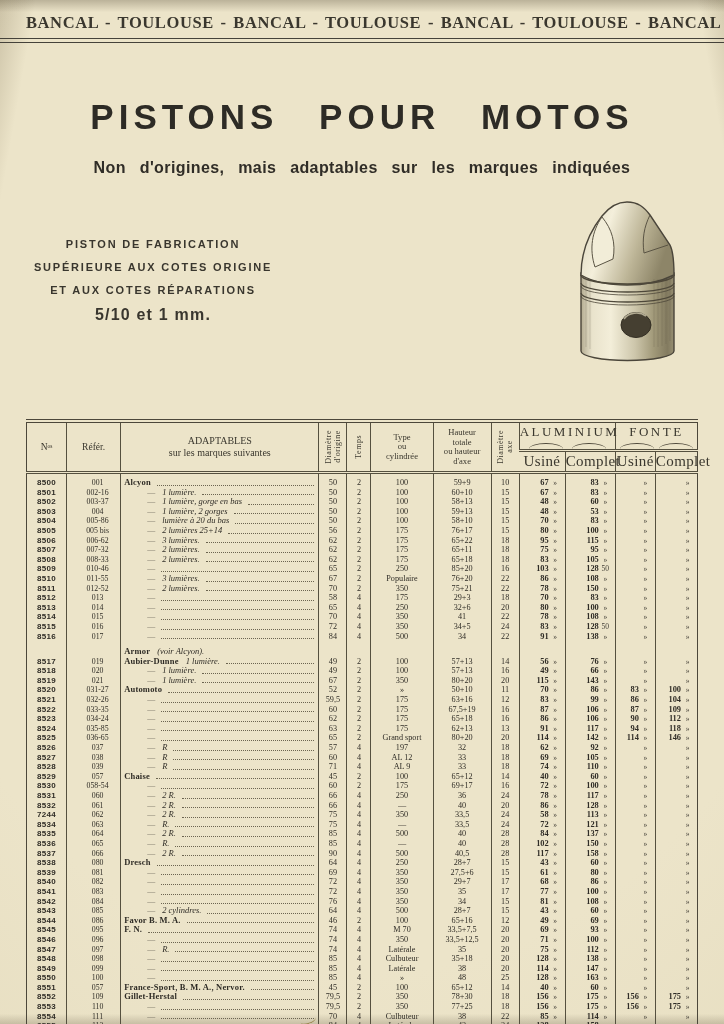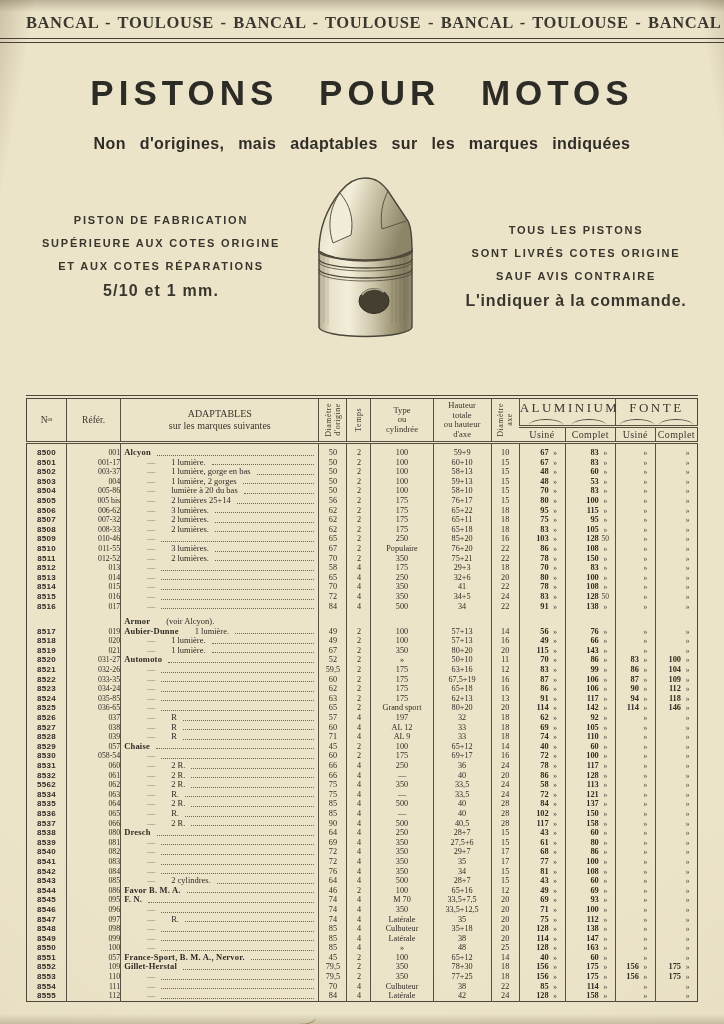--- a/index.html
+++ b/index.html
@@ -14,30 +14,30 @@
   }
   
   .banner{
     padding:13px 0 4px 26px;white-space:nowrap;overflow:hidden;
     font-family:"Liberation Serif", serif;font-weight:bold;font-size:16.5px;
     letter-spacing:.6px;word-spacing:2px;color:#3a372e;
   }
   .banner-rule{height:3px;border-top:1.4px solid #45423a;border-bottom:1.4px solid #45423a;margin:1px 0 0 0;}
   
   .title{
-    margin:30px 0 0 0;text-align:center;font-family:"Liberation Sans", sans-serif;
+    margin:54px 0 0 0;text-align:center;font-family:"Liberation Sans", sans-serif;
     font-weight:bold;font-size:35px;letter-spacing:5px;word-spacing:26px;color:#2d2b25;
   }
   .subtitle{
     margin:22px 0 0 0;text-align:center;font-family:"Liberation Sans", sans-serif;
     font-weight:bold;font-size:16px;letter-spacing:.4px;word-spacing:9px;color:#302d27;
   }
   
   .mid{display:flex;justify-content:space-between;align-items:flex-start;padding:24px 26px 0 30px;height:212px;}
-  .note{font-family:"Liberation Sans", sans-serif;font-weight:bold;color:#39362e;text-align:center;margin-left:8px;}
+  .note{font-family:"Liberation Sans", sans-serif;font-weight:bold;color:#39362e;text-align:center;}
   .note .ln{font-size:11px;letter-spacing:1.8px;line-height:23px;}
   .note .sm{font-size:16px;letter-spacing:1.2px;margin-top:4px;}
   .note-left{width:246px;margin-top:32px;}
   .note-right{width:244px;margin-top:42px;}
   .note-right .sm{font-weight:bold;letter-spacing:.8px;}
   .piston-wrap{width:142px;margin-top:-14px;}
   
   table.parts{
     width:672px;margin:6px auto 0 auto;border-collapse:collapse;table-layout:fixed;
     border:1.6px solid #4c473a;border-top:4px double #4c473a;
@@ -48,35 +48,35 @@
   }
   thead tr.sub th{border-bottom:3px double #55503f;}
   thead th:first-child{border-left:none;}
   .h-main{font-size:9.5px;}
   .h-two{font-size:10px;line-height:12px;}
   .h-pre{white-space:pre-line;font-size:8.6px;line-height:9.5px;}
   .vert{writing-mode:vertical-rl;transform:rotate(180deg);white-space:pre-line;font-size:8px;line-height:9px;margin:0 auto;letter-spacing:.5px;}
   .grp{font-size:13px;letter-spacing:2.5px;}
   .brk{display:flex;justify-content:space-evenly;height:5px;margin-top:3px;}
   .brk i{display:block;width:34px;height:5px;border-top:1.4px solid #4e483a;border-radius:100% 100% 0 0 / 200% 200% 0 0;}
-  .subh{font-size:10px;letter-spacing:.4px;}
+  .subh{font-size:15px;letter-spacing:.4px;}
   tbody td{
     border-left:1px solid #55503f;padding:0;height:9.6px;line-height:9.6px;
     font-size:8.5px;color:#2f2c26;overflow:hidden;white-space:nowrap;vertical-align:bottom;
   }
   tbody td:first-child{border-left:none;}
   tbody tr:first-child td{padding-top:4px;}
   tbody tr.gap td{padding-top:6px;}
   td.num{font-family:"Liberation Sans", sans-serif;font-weight:bold;font-size:8px;text-align:center;letter-spacing:.3px;}
-  td.ref{text-align:right;padding-left:8px;font-size:7.8px;}
+  td.ref{text-align:center;padding-left:8px;font-size:7.8px;}
   td.c{text-align:center;font-size:8.2px;}
   td.desc .dw{display:flex;align-items:flex-end;}
   .dash{flex:0 0 auto;margin-left:26px;font-size:8px;opacity:.85;transform:scaleY(.8);}
   .bb{flex:0 0 auto;font-weight:bold;margin-left:3px;letter-spacing:.2px;}
-  .tt{flex:0 0 auto;margin-left:16px;}
+  .tt{flex:0 0 auto;margin-left:7px;font-style:italic;}
   .lead{flex:1 1 auto;min-width:8px;border-bottom:1.2px dotted #6b6450;margin:0 4px 2px 6px;}
   td.pc{padding:0 3px 0 0;}
   td.pc .pw{display:flex;align-items:flex-end;}
   .pv{flex:1;text-align:right;font-weight:bold;font-size:8.4px;}
   .pd{flex:0 0 13px;text-align:center;font-size:7.5px;opacity:.9;}
   .pen-mark{position:absolute;left:300px;top:1016px;width:16px;height:7px;border-bottom:1.4px solid #8a7433;border-radius:50%;transform:rotate(-18deg);opacity:.75;}
 </style>
 </head>
 <body>
 
@@ -138,26 +138,20 @@
             <line x1="102" y1="92" x2="102" y2="160"></line>
           <line x1="106" y1="92" x2="106" y2="159"></line>
             <line x1="110" y1="92" x2="110" y2="157"></line>
           <line x1="114" y1="92" x2="114" y2="154"></line>
             <line x1="30" y1="92" x2="30" y2="160"></line>
           <line x1="34" y1="94" x2="34" y2="162"></line>
         </g>
       </svg>
     </div>
 
-    <div class="note note-right">
-      <div class="ln">TOUS LES PISTONS</div>
-      <div class="ln">SONT LIVRÉS COTES ORIGINE</div>
-      <div class="ln">SAUF AVIS CONTRAIRE</div>
-      <div class="sm">L'indiquer à la commande.</div>
-    </div>
   </div>
 
   <table class="parts">
     <colgroup>
       <col style="width:40px">
         <col style="width:54px">
         <col style="width:198px">
       <col style="width:28px">
         <col style="width:24px">
         <col style="width:62px">
@@ -251,21 +245,21 @@
           </td>
           <td class="pc">
             <span class="pw">
               <span class="pv"></span>
               <span class="pd">»</span>
             </span>
           </td>
         </tr>
         <tr>
           <td class="num">8501</td>
-          <td class="ref">001-17</td>
+          <td class="ref">002-16</td>
           <td class="desc">
             <span class="dw">
               <span class="dash">—</span>
               <span class="tt">1 lumière.</span>
               <span class="lead"></span>
             </span>
           </td>
           <td class="c">50</td>
           <td class="c">2</td>
           <td class="c">100</td>
@@ -1535,21 +1529,21 @@
             </span>
           </td>
           <td class="pc">
             <span class="pw">
               <span class="pv"></span>
               <span class="pd">»</span>
             </span>
           </td>
         </tr>
         <tr>
-          <td class="num">5562</td>
+          <td class="num">7244</td>
           <td class="ref">062</td>
           <td class="desc">
             <span class="dw">
               <span class="dash">—</span>
               <span class="tt">2 R.</span>
               <span class="lead"></span>
             </span>
           </td>
           <td class="c">75</td>
           <td class="c">4</td>

